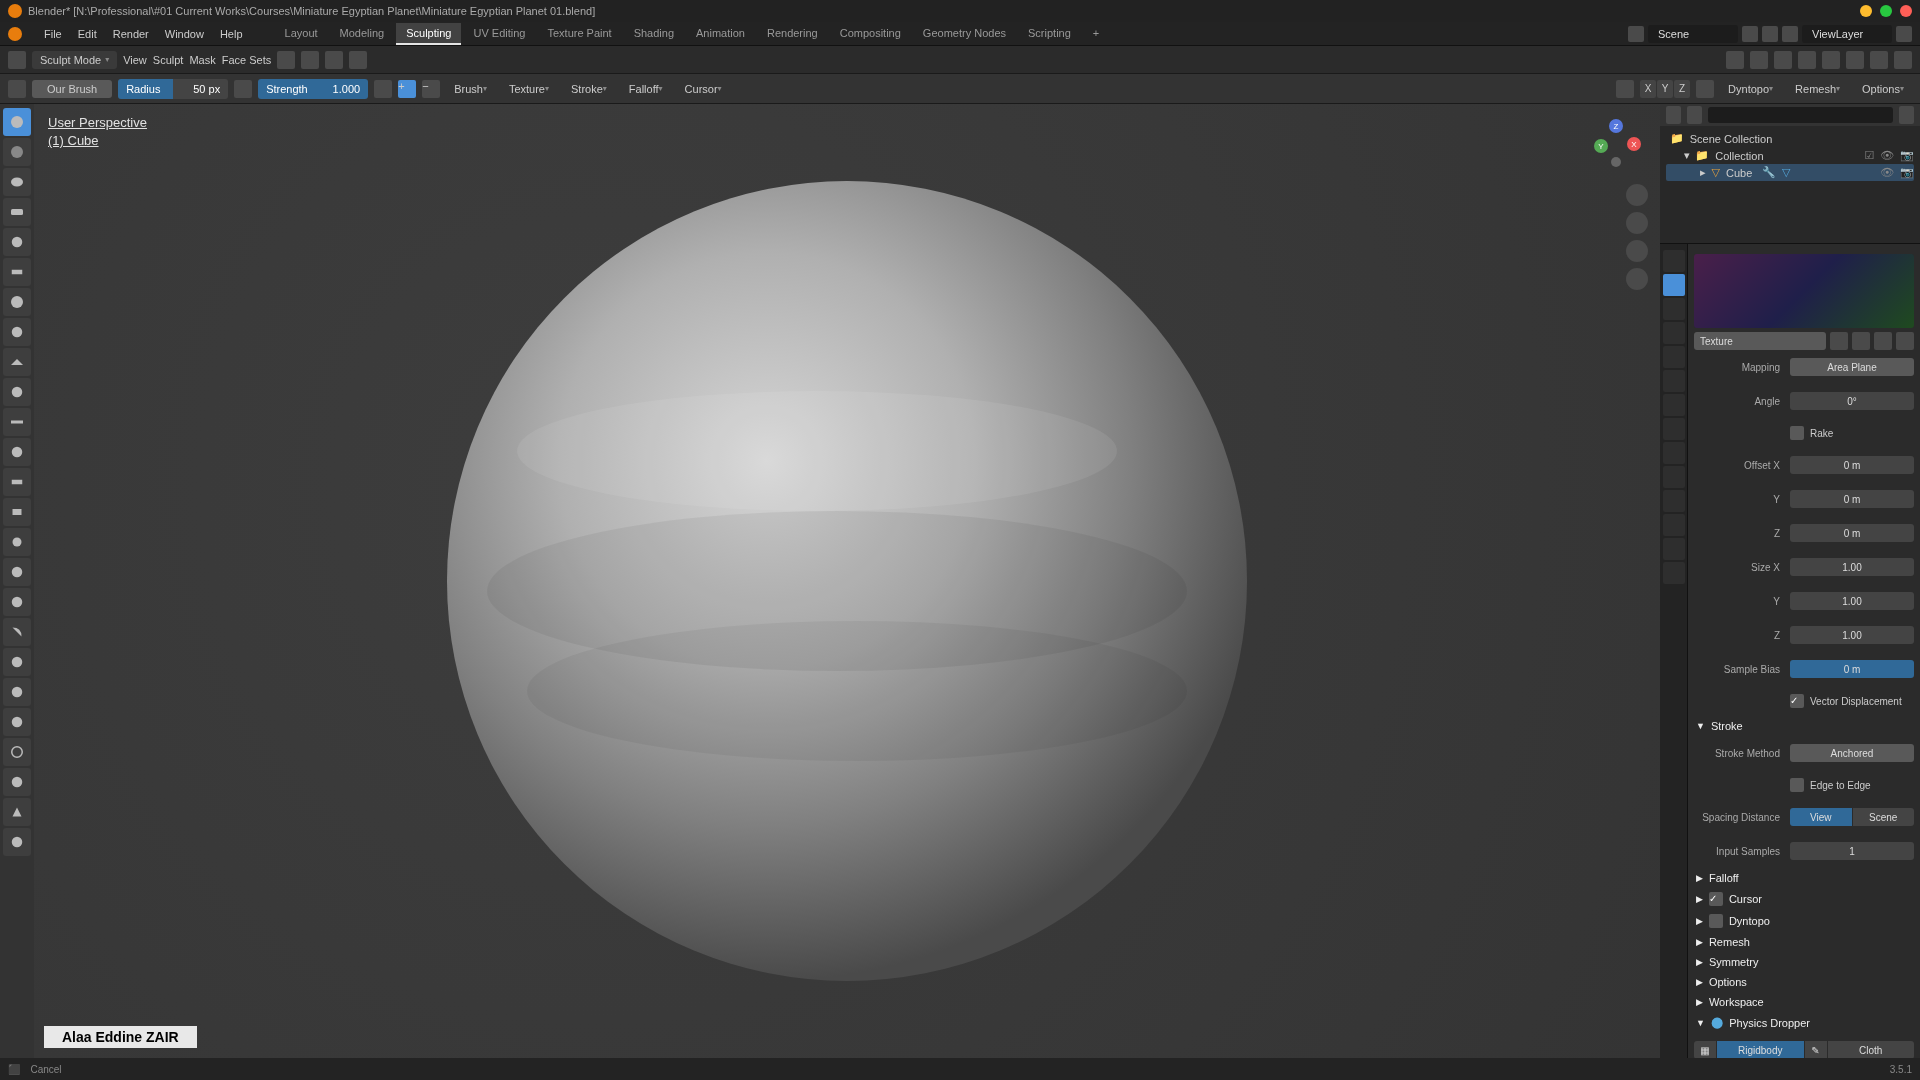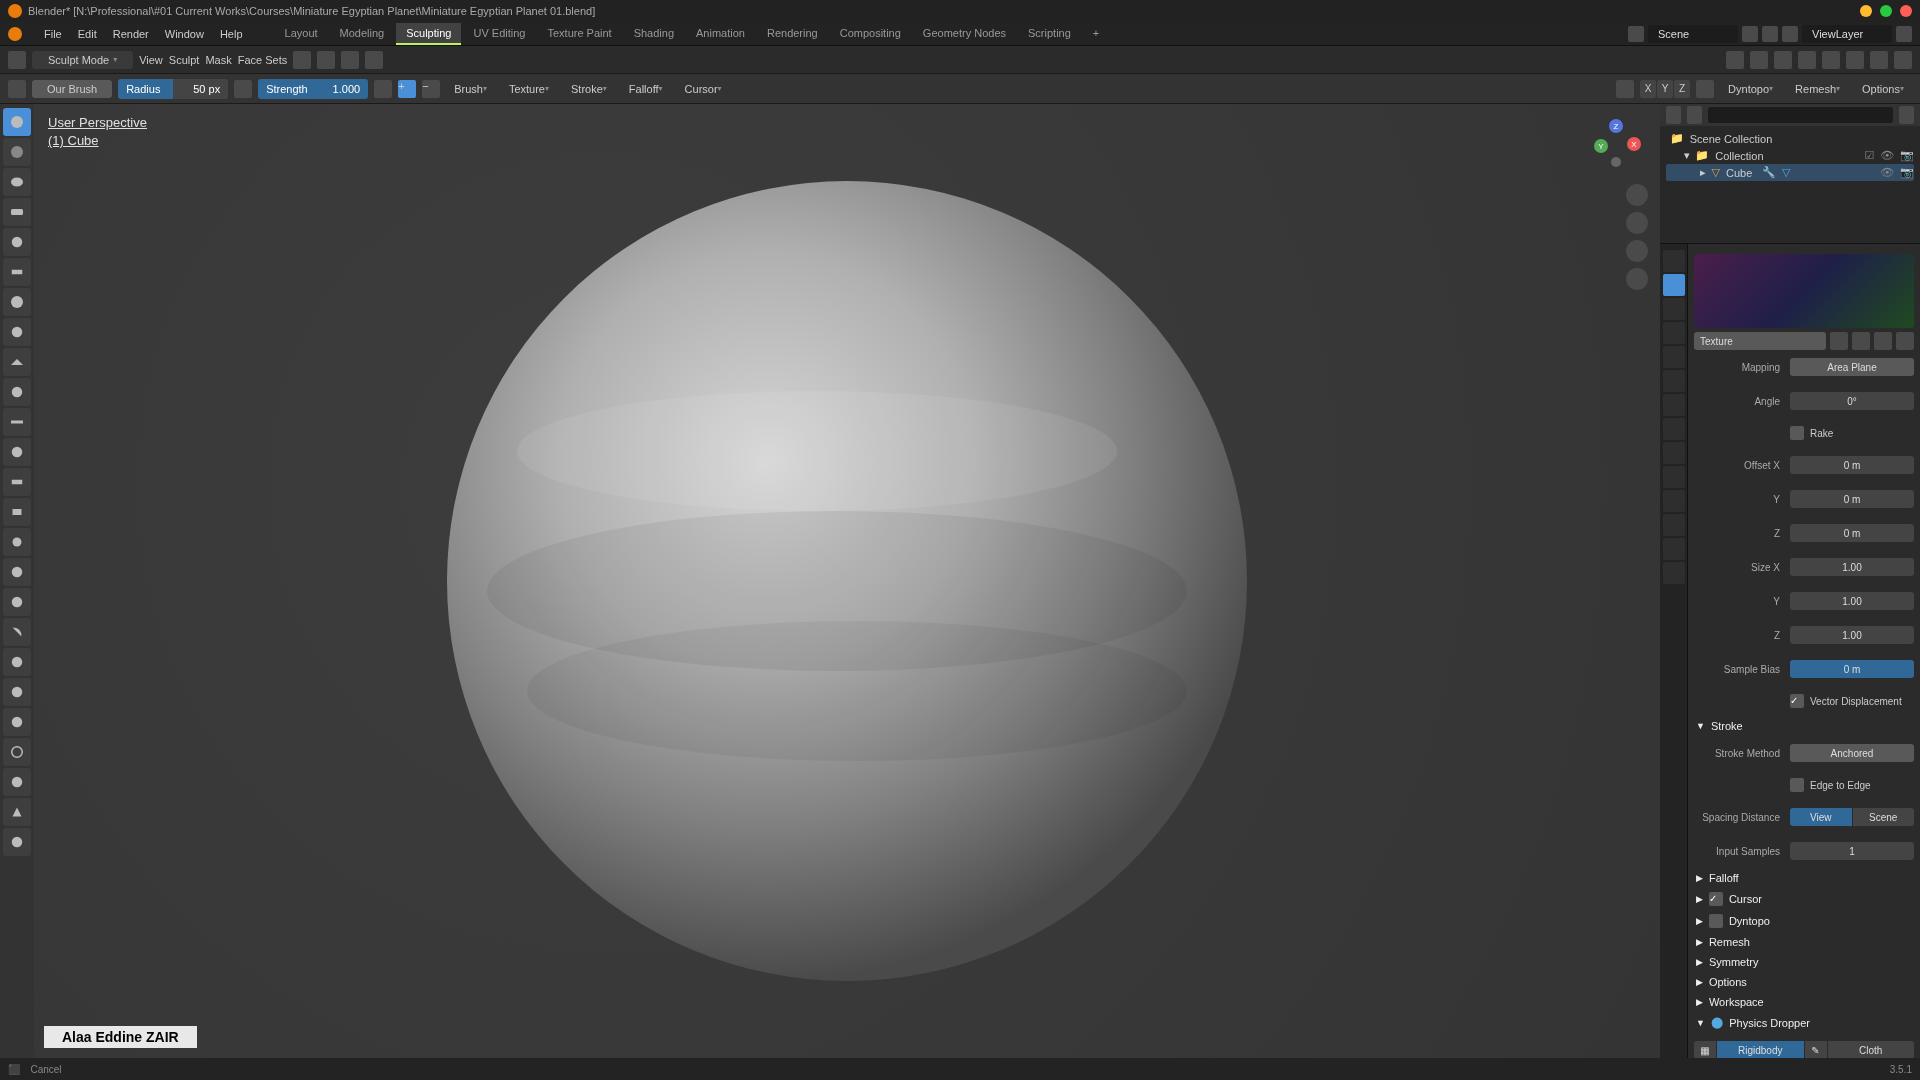--- a/index.html
+++ b/index.html
@@ -10,28 +10,28 @@
 .titlebar .traffic { position: absolute; right: 8px; display: flex; gap: 8px; }
 .dot { width: 12px; height: 12px; border-radius: 50%; }
 .dot.r { background: #ff5f57; } .dot.y { background: #febc2e; } .dot.g { background: #28c840; }
 .blender-logo { width: 14px; height: 14px; background: #e87d0d; border-radius: 50%; margin-right: 6px; }
 
 
 .menubar { background: #232323; height: 24px; display: flex; align-items: center; padding: 0 8px; gap: 16px; border-bottom: 1px solid #111; }
 .menubar span { color: #ccc; cursor: pointer; }
 .workspaces { display: flex; gap: 2px; margin-left: 16px; }
 .workspaces span { padding: 4px 10px; background: #232323; color: #999; }
-.workspaces span.active { background: #424242; color: #fff; border-bottom: 2px solid #bef264; }
+.workspaces span.active { background: #424242; color: #fff; border-bottom: 2px solid #e5e5e5; }
 .scene-controls { margin-left: auto; display: flex; align-items: center; gap: 4px; }
 .scene-field { background: #1c1c1c; padding: 3px 10px; border-radius: 3px; color: #ddd; width: 90px; }
 .scene-icon { width: 16px; height: 16px; background: #4a4a4a; border-radius: 2px; }
 
 
 .toolbar { background: #2b2b2b; height: 28px; display: flex; align-items: center; padding: 0 8px; gap: 6px; border-bottom: 1px solid #1a1a1a; }
-.tb-select { background: #3a3a3a; padding: 3px 16px; border-radius: 3px; display: flex; align-items: center; gap: 4px; }
+.tb-select { background: #3a3a3a; padding: 3px 8px; border-radius: 3px; display: flex; align-items: center; gap: 4px; }
 .tb-icon { width: 18px; height: 18px; background: #4a4a4a; border-radius: 2px; }
 .spacer { flex: 1; }
 
 
 .brushbar { background: #333333; height: 30px; display: flex; align-items: center; padding: 0 8px; gap: 6px; border-bottom: 1px solid #1a1a1a; }
 .brush-field { background: #595959; padding: 3px 15px; border-radius: 3px; display: flex; align-items: center; gap: 8px; }
 .slider { background: #306998; height: 20px; border-radius: 3px; display: flex; align-items: center; justify-content: space-between; padding: 0 8px; width: 110px; color: #fff; }
 .slider.half { background: linear-gradient(to right, #306998 50%, #444 50%); }
 .dropdown { padding: 3px 8px; display: flex; align-items: center; gap: 0; }
 .chev { font-size: 8px; color: #888; }

